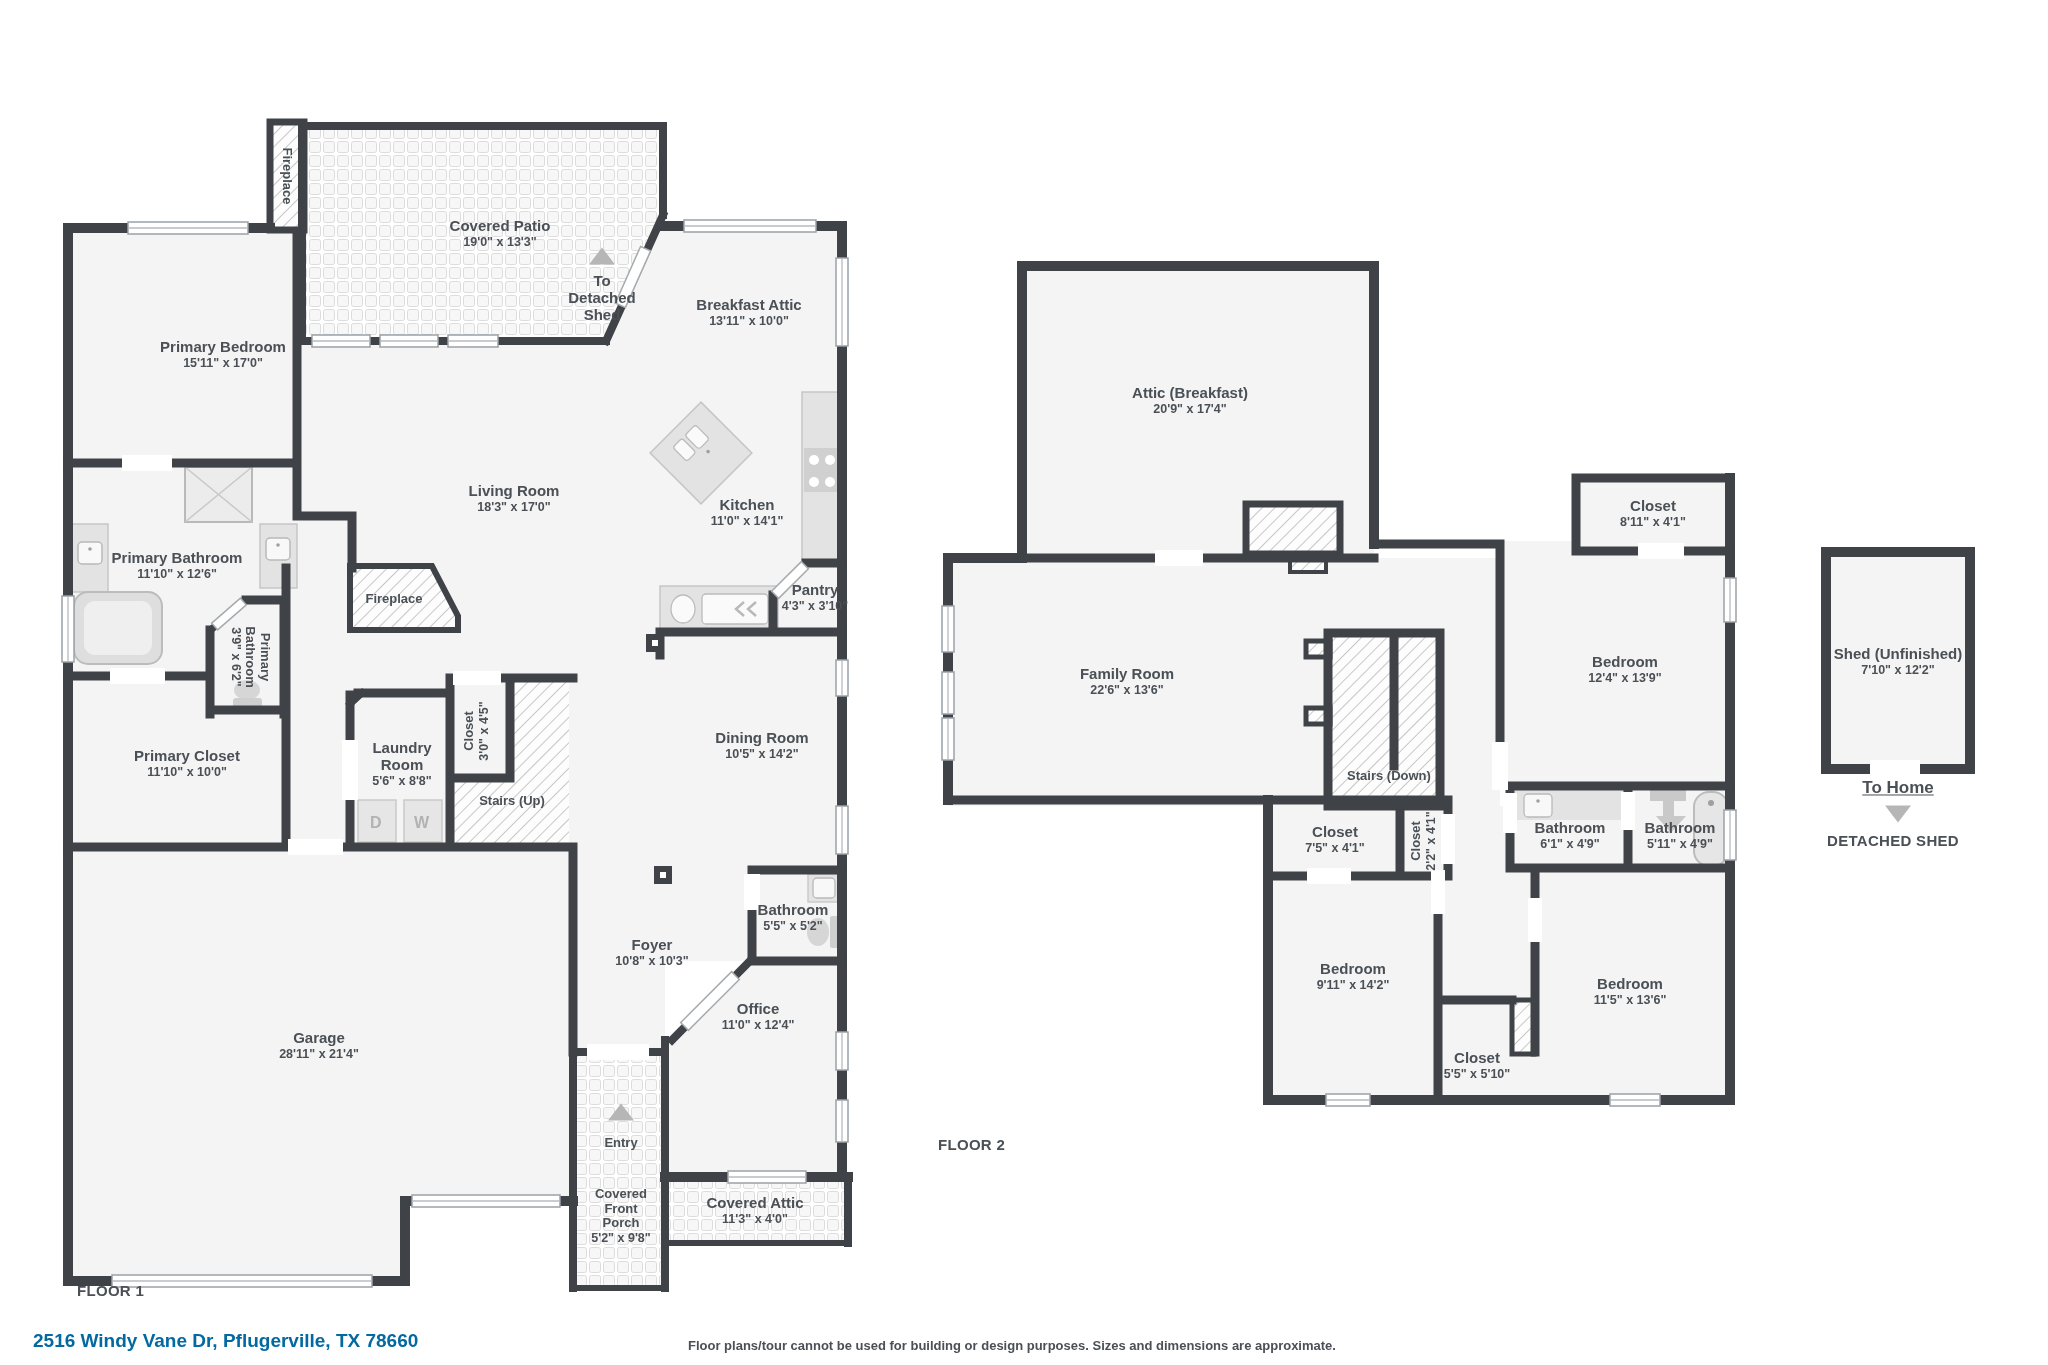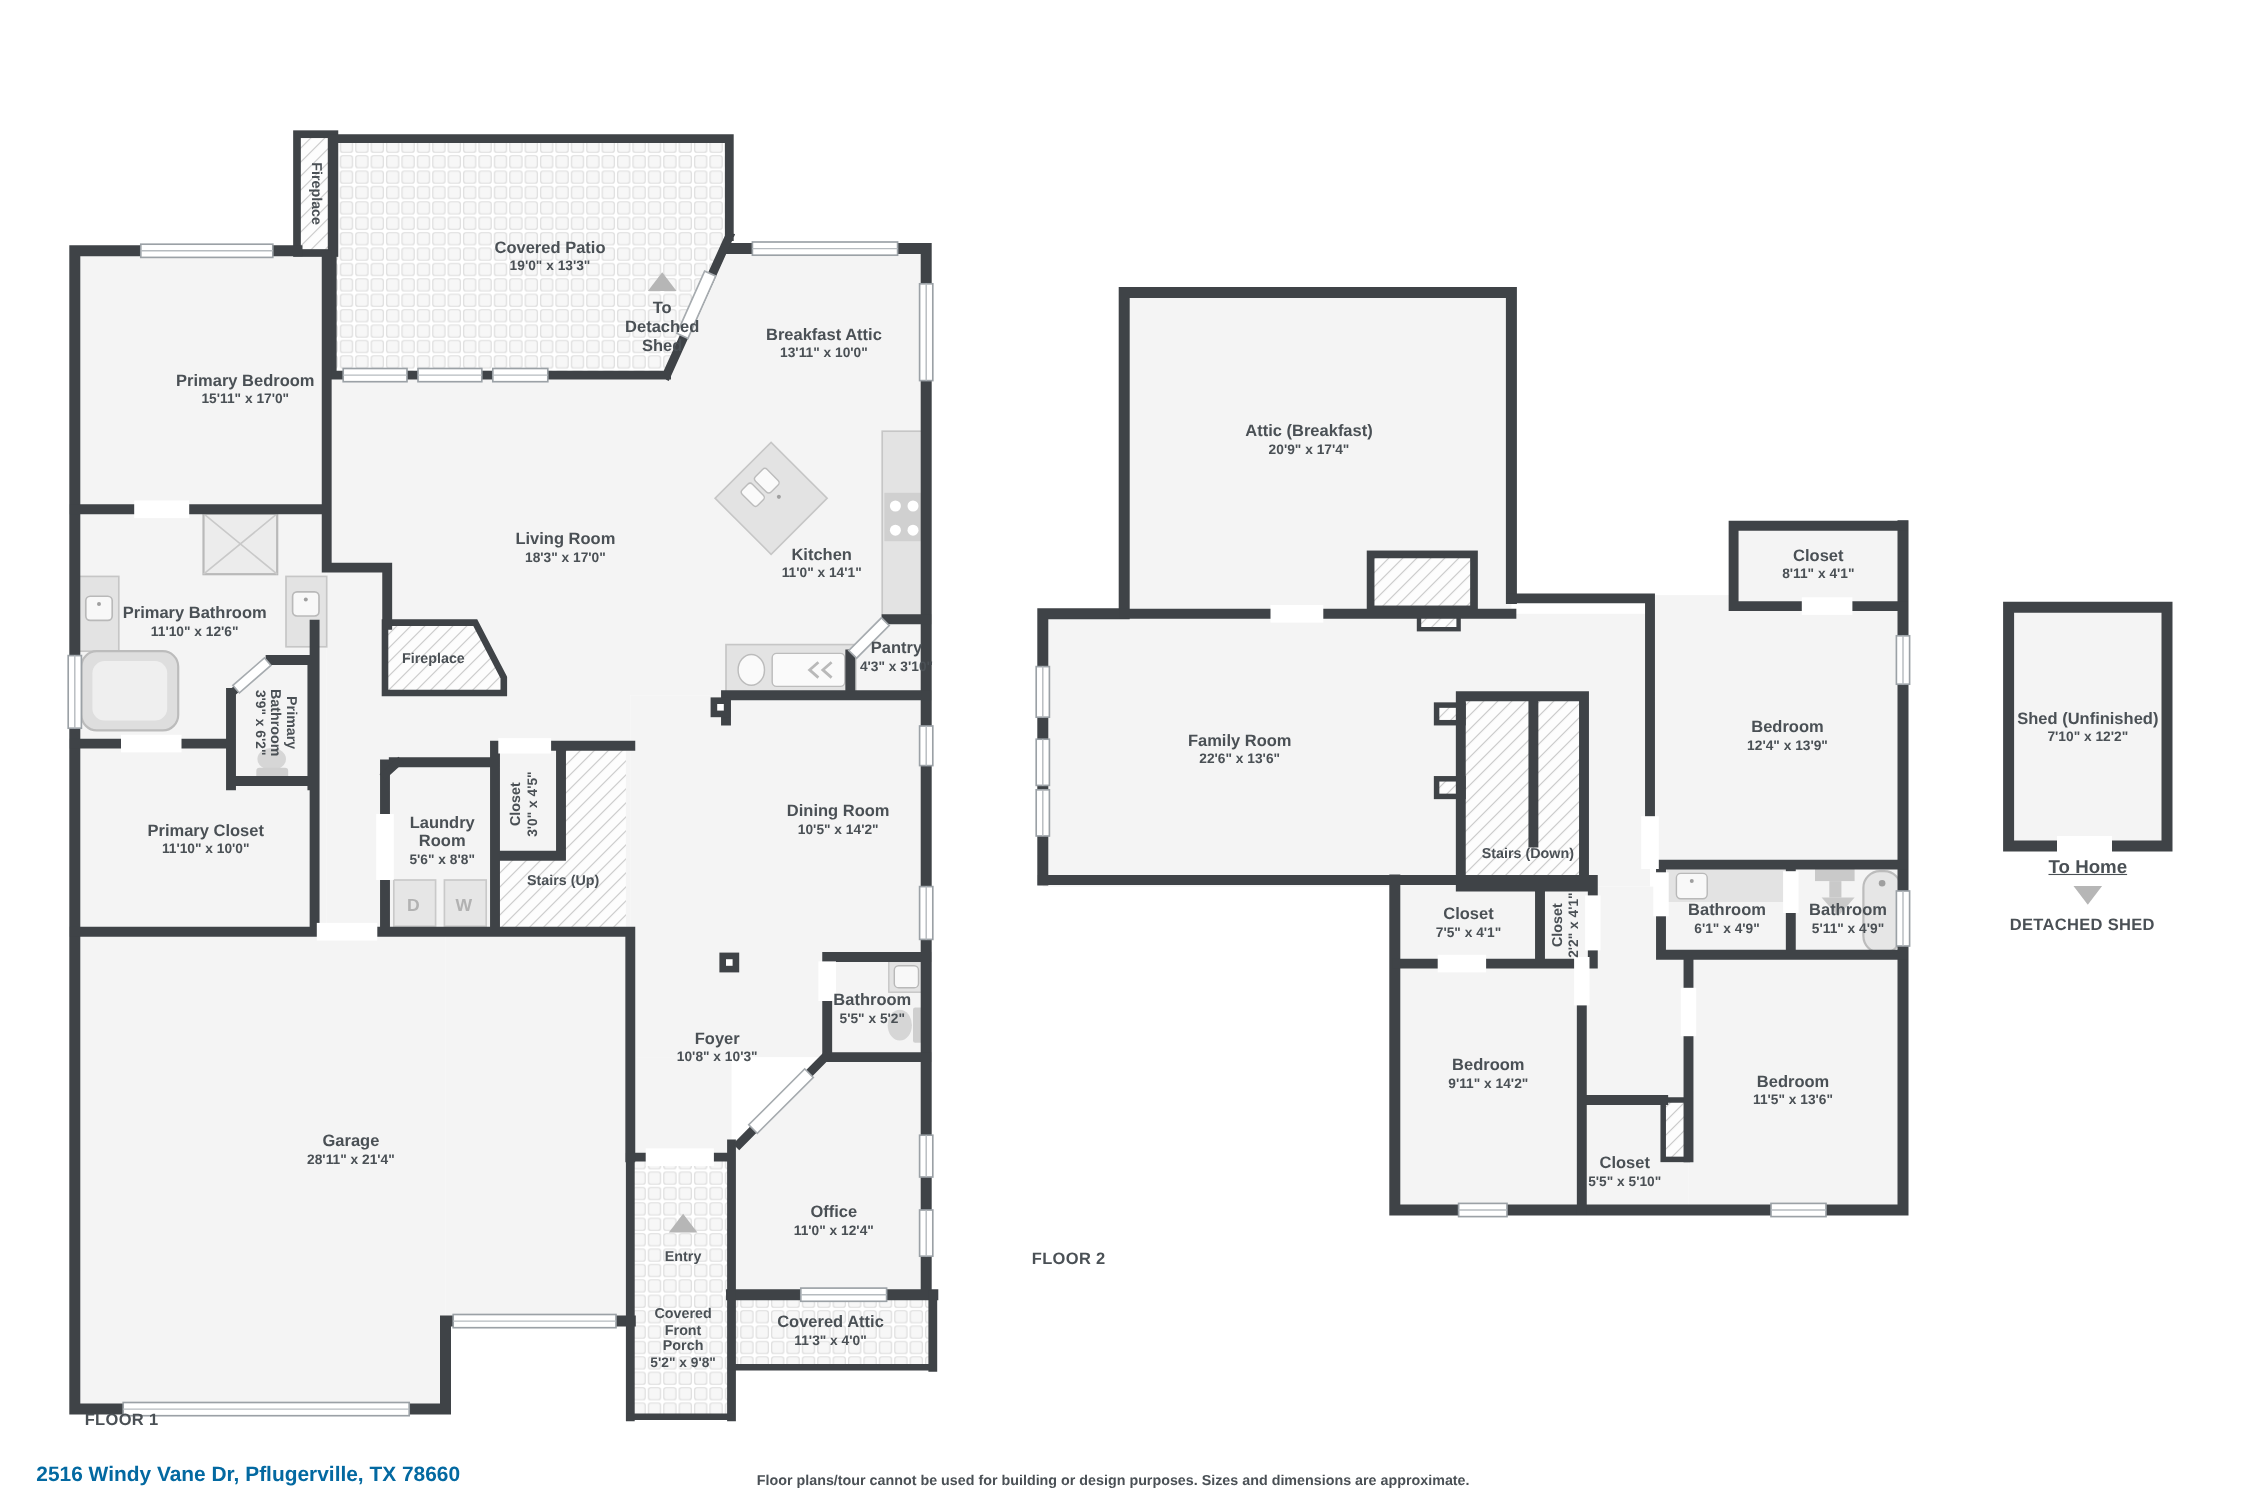--- a/index.html
+++ b/index.html
@@ -329,21 +329,21 @@
   <div class="rd">28'11" x 21'4"</div>
 </div>
 <div class="tri-up" style="left:621px;top:1112px;"></div>
 <div class="room-label sm" style="left:621px;top:1143px;">
   <div class="rn">Entry</div>
 </div>
 <div class="room-label sm" style="left:621px;top:1217px;width:72px;">
   <div class="rn">Covered Front Porch</div>
   <div class="rd">5'2" x 9'8"</div>
 </div>
-<div class="room-label" style="left:758px;top:1111px;">
+<div class="room-label" style="left:758px;top:1017px;">
   <div class="rn">Office</div>
   <div class="rd">11'0" x 12'4"</div>
 </div>
 <div class="room-label" style="left:755px;top:1211px;">
   <div class="rn">Covered Attic</div>
   <div class="rd">11'3" x 4'0"</div>
 </div>
 
 <div class="room-label" style="left:1190px;top:401px;">
   <div class="rn">Attic (Breakfast)</div>

